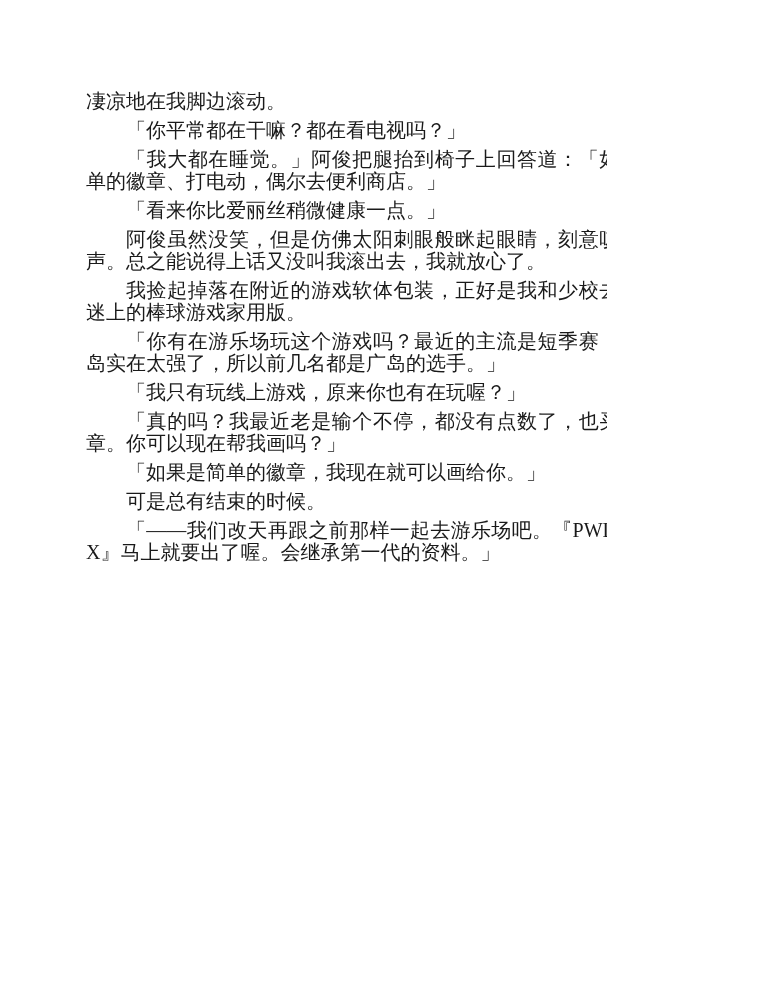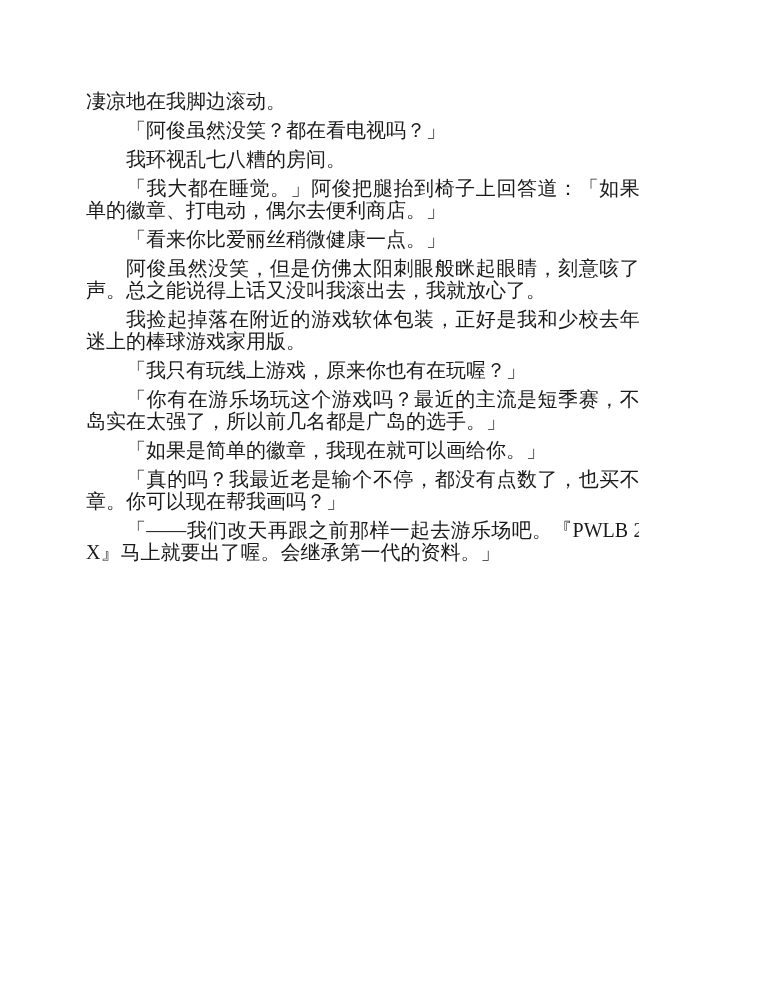--- a/index.html
+++ b/index.html
@@ -7,21 +7,20 @@
     padding: 0;
     background: #ffffff;
   }
   .page {
     position: relative;
     width: 607px;
     height: 990px;
     background: #ffffff;
     overflow: hidden;
     font-family: "Liberation Serif", "DejaVu Serif", serif;
-    padding-left: 32px;
   }
   .text-body {
     position: absolute;
     top: 90px;
     left: 86px;
     width: 595px;
     color: #1a1a1a;
     font-size: 20px;
     line-height: 22px;
     text-align: justify;
@@ -37,25 +36,25 @@
   .para.no-indent {
     text-indent: 0;
   }
 </style>
 </head>
 <body>
 
 <div class="page">
   <div class="text-body">
       <p class="para no-indent">凄凉地在我脚边滚动。</p>
-      <p class="para">「阿俊虽然没笑？都在看电视吗？」</p>
-      <p class="para">我环视乱七八糟的房间。</p>
+      <p class="para">「你平常都在干嘛？都在看电视吗？」</p>
       <p class="para">「我大都在睡觉。」阿俊把腿抬到椅子上回答道：「如果是简单的徽章、打电动，偶尔去便利商店。」</p>
       <p class="para">「看来你比爱丽丝稍微健康一点。」</p>
       <p class="para">阿俊虽然没笑，但是仿佛太阳刺眼般眯起眼睛，刻意咳了好几声。总之能说得上话又没叫我滚出去，我就放心了。</p>
       <p class="para">我捡起掉落在附近的游戏软体包装，正好是我和少校去年夏天迷上的棒球游戏家用版。</p>
+      <p class="para">「你有在游乐场玩这个游戏吗？最近的主流是短季赛，不过广岛实在太强了，所以前几名都是广岛的选手。」</p>
       <p class="para">「我只有玩线上游戏，原来你也有在玩喔？」</p>
-      <p class="para">「你有在游乐场玩这个游戏吗？最近的主流是短季赛，不过广岛实在太强了，所以前几名都是广岛的选手。」</p>
+      <p class="para">「真的吗？我最近老是输个不停，都没有点数了，也买不起徽章。你可以现在帮我画吗？」</p>
       <p class="para">「如果是简单的徽章，我现在就可以画给你。」</p>
-      <p class="para">「真的吗？我最近老是输个不停，都没有点数了，也买不起徽章。你可以现在帮我画吗？」</p>
+      <p class="para">可是总有结束的时候。</p>
       <p class="para">「——我们改天再跟之前那样一起去游乐场吧。『PWLB 2 MAX』马上就要出了喔。会继承第一代的资料。」</p>
     </div>
 </div>
 
 </body></html>

